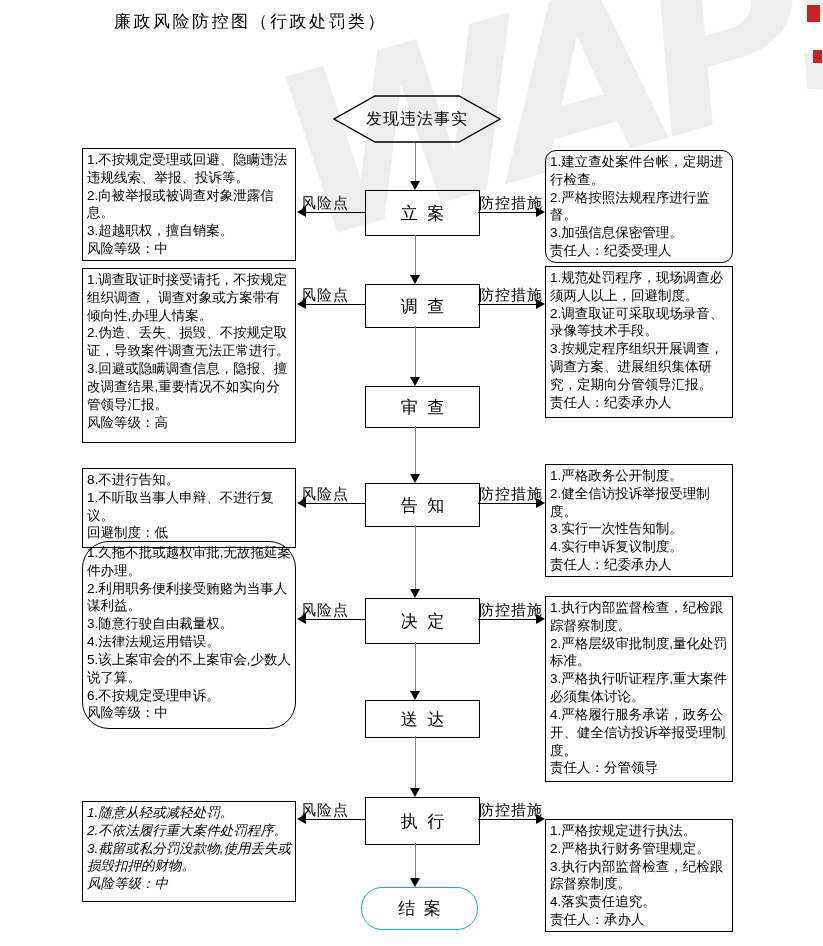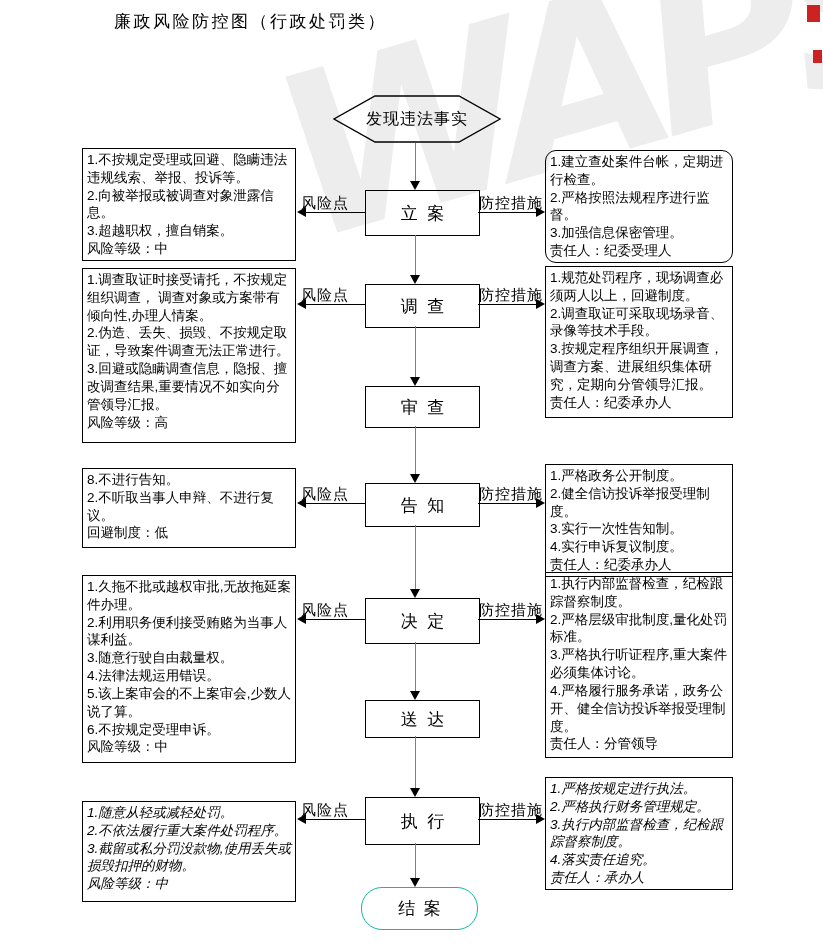--- a/index.html
+++ b/index.html
@@ -151,24 +151,24 @@
       <div>风险等级：中</div>
     </div>
     <div class="box left-col" style="top:268px;min-height:175px;">
       <div>1.调查取证时接受请托，不按规定组织调查， 调查对象或方案带有倾向性,办理人情案。</div>
       <div>2.伪造、丢失、损毁、不按规定取证，导致案件调查无法正常进行。</div>
       <div>3.回避或隐瞒调查信息，隐报、擅改调查结果,重要情况不如实向分管领导汇报。</div>
       <div>风险等级：高</div>
     </div>
     <div class="box left-col" style="top:468px;min-height:80px;">
       <div>8.不进行告知。</div>
-      <div>2.不听取当事人申辩、不进行复议。</div>
+      <div>1.不听取当事人申辩、不进行复议。</div>
       <div>回避制度：低</div>
     </div>
-    <div class="box left-col" style="top:575px;min-height:188px;">
+    <div class="box left-col" style="top:541px;min-height:188px;border-radius:27px;">
       <div>1.久拖不批或越权审批,无故拖延案件办理。</div>
       <div>2.利用职务便利接受贿赂为当事人谋利益。</div>
       <div>3.随意行驶自由裁量权。</div>
       <div>4.法律法规运用错误。</div>
       <div>5.该上案审会的不上案审会,少数人说了算。</div>
       <div>6.不按规定受理申诉。</div>
       <div>风险等级：中</div>
     </div>
     <div class="box left-col" style="top:801px;min-height:101px;font-style:italic;">
       <div>1.随意从轻或减轻处罚。</div>
@@ -189,28 +189,28 @@
       <div>3.按规定程序组织开展调查，调查方案、进展组织集体研究，定期向分管领导汇报。</div>
       <div>责任人：纪委承办人</div>
     </div>
     <div class="box right-col" style="top:464px;min-height:92px;">
       <div>1.严格政务公开制度。</div>
       <div>2.健全信访投诉举报受理制度。</div>
       <div>3.实行一次性告知制。</div>
       <div>4.实行申诉复议制度。</div>
       <div>责任人：纪委承办人</div>
     </div>
-    <div class="box right-col" style="top:572px;min-height:186px;">
+    <div class="box right-col" style="top:596px;min-height:186px;">
       <div>1.执行内部监督检查，纪检跟踪督察制度。</div>
       <div>2.严格层级审批制度,量化处罚标准。</div>
       <div>3.严格执行听证程序,重大案件必须集体讨论。</div>
       <div>4.严格履行服务承诺，政务公开、健全信访投诉举报受理制度。</div>
       <div>责任人：分管领导</div>
     </div>
-    <div class="box right-col" style="top:777px;min-height:101px;font-style:italic;">
+    <div class="box right-col" style="top:819px;min-height:101px;">
       <div>1.严格按规定进行执法。</div>
       <div>2.严格执行财务管理规定。</div>
       <div>3.执行内部监督检查，纪检跟踪督察制度。</div>
       <div>4.落实责任追究。</div>
       <div>责任人：承办人</div>
     </div>
   </div>
 </div>
 
 </body></html>

